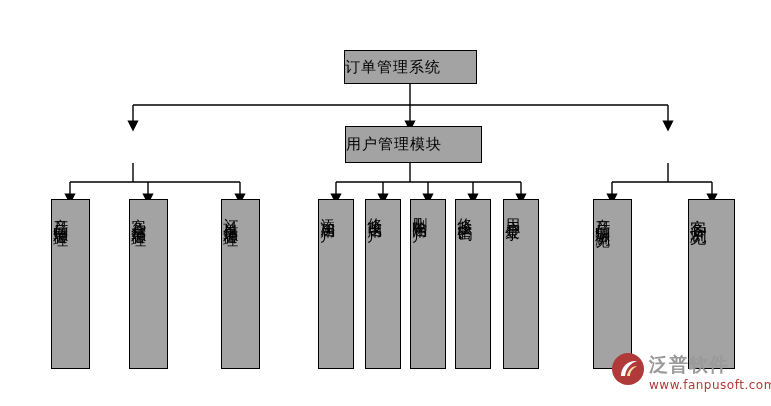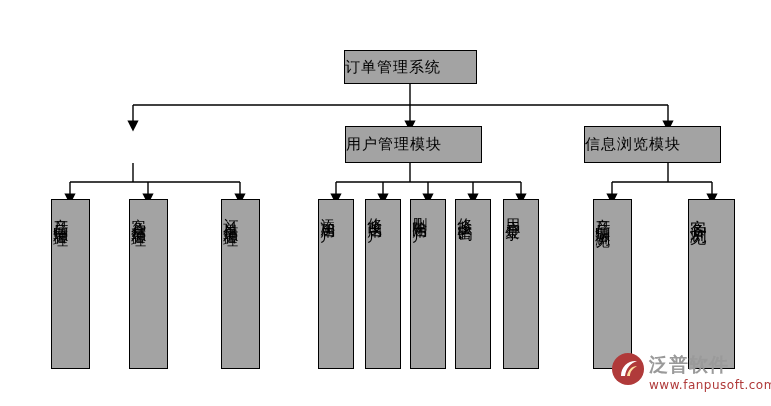--- a/index.html
+++ b/index.html
@@ -131,23 +131,20 @@
     </g>
   </svg>
 
   <div class="node h" style="left:344px; top:50px; width:133px; height:34px;">
     <span>订单管理系统</span>
   </div>
 
   <div class="node h" style="left:337px; top:126px; width:137px; height:37px;margin-left:8px;">
     <span>用户管理模块</span>
   </div>
-  <div class="node h" style="left:584px; top:126px; width:137px; height:37px;">
-    <span>信息浏览模块</span>
-  </div>
 
   <div class="node v" style="left:51px; top:199px; width:39px; height:170px;">
     <span class="vtext">产品信息管理</span>
   </div>
   <div class="node v" style="left:129px; top:199px; width:39px; height:170px;">
     <span class="vtext">客户信息管理</span>
   </div>
   <div class="node v" style="left:221px; top:199px; width:39px; height:170px;">
     <span class="vtext">订单信息管理</span>
   </div>

